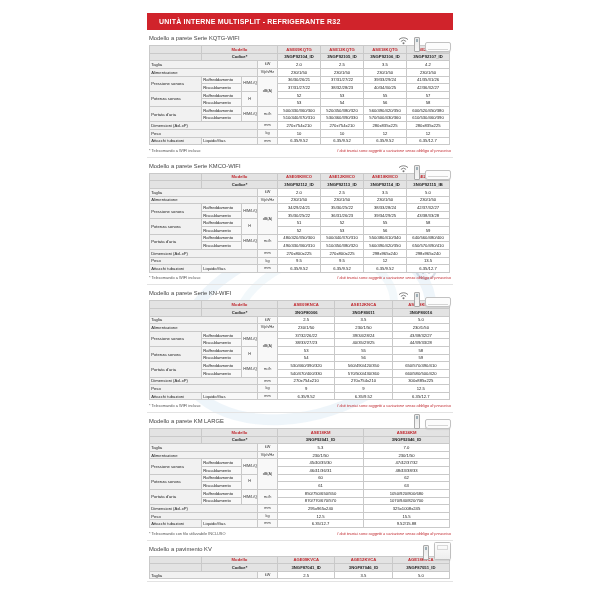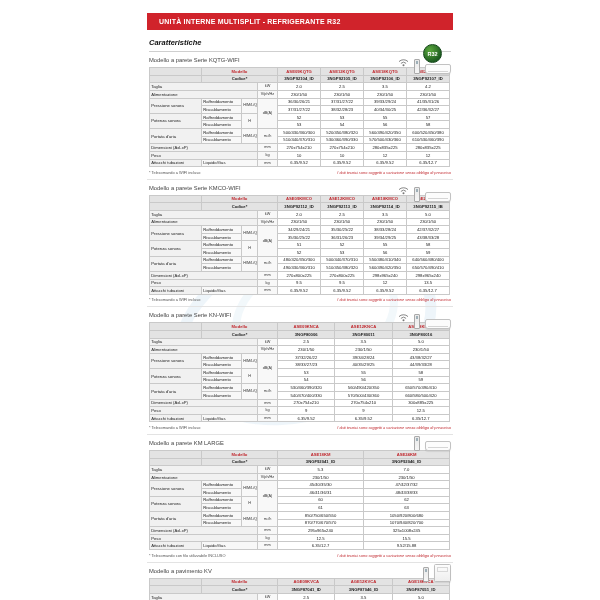--- a/index.html
+++ b/index.html
@@ -45,24 +45,20 @@
 </head>
 <body>
 
 <div class="wm-swoosh"></div>
 <div class="wm-swoosh2"></div>
 <div class="wm-r">R</div>
 
 <div class="page">
   <div class="banner">UNITÀ INTERNE MULTISPLIT - REFRIGERANTE R32</div>
 
-  <div class="header-row">
-    <div class="carat">Caratteristiche</div>
-    <div class="r32-badge">R32</div>
-  </div>
 
   <section>
     <div class="sec-title">Modello a parete Serie KQTG-WIFI</div>
     <div class="sec-icons">
       <span class="wifi-wrap"><svg width="11" height="9" viewBox="0 0 11 9">
             <path d="M1 3.6 A6.4 6.4 0 0 1 10 3.6" fill="none" stroke="#777" stroke-width="0.9"></path>
             <path d="M2.9 5.4 A3.7 3.7 0 0 1 8.1 5.4" fill="none" stroke="#777" stroke-width="0.9"></path>
             <circle cx="5.5" cy="7.3" r="1" fill="#777"></circle>
           </svg></span>
       <span class="remote"></span>

